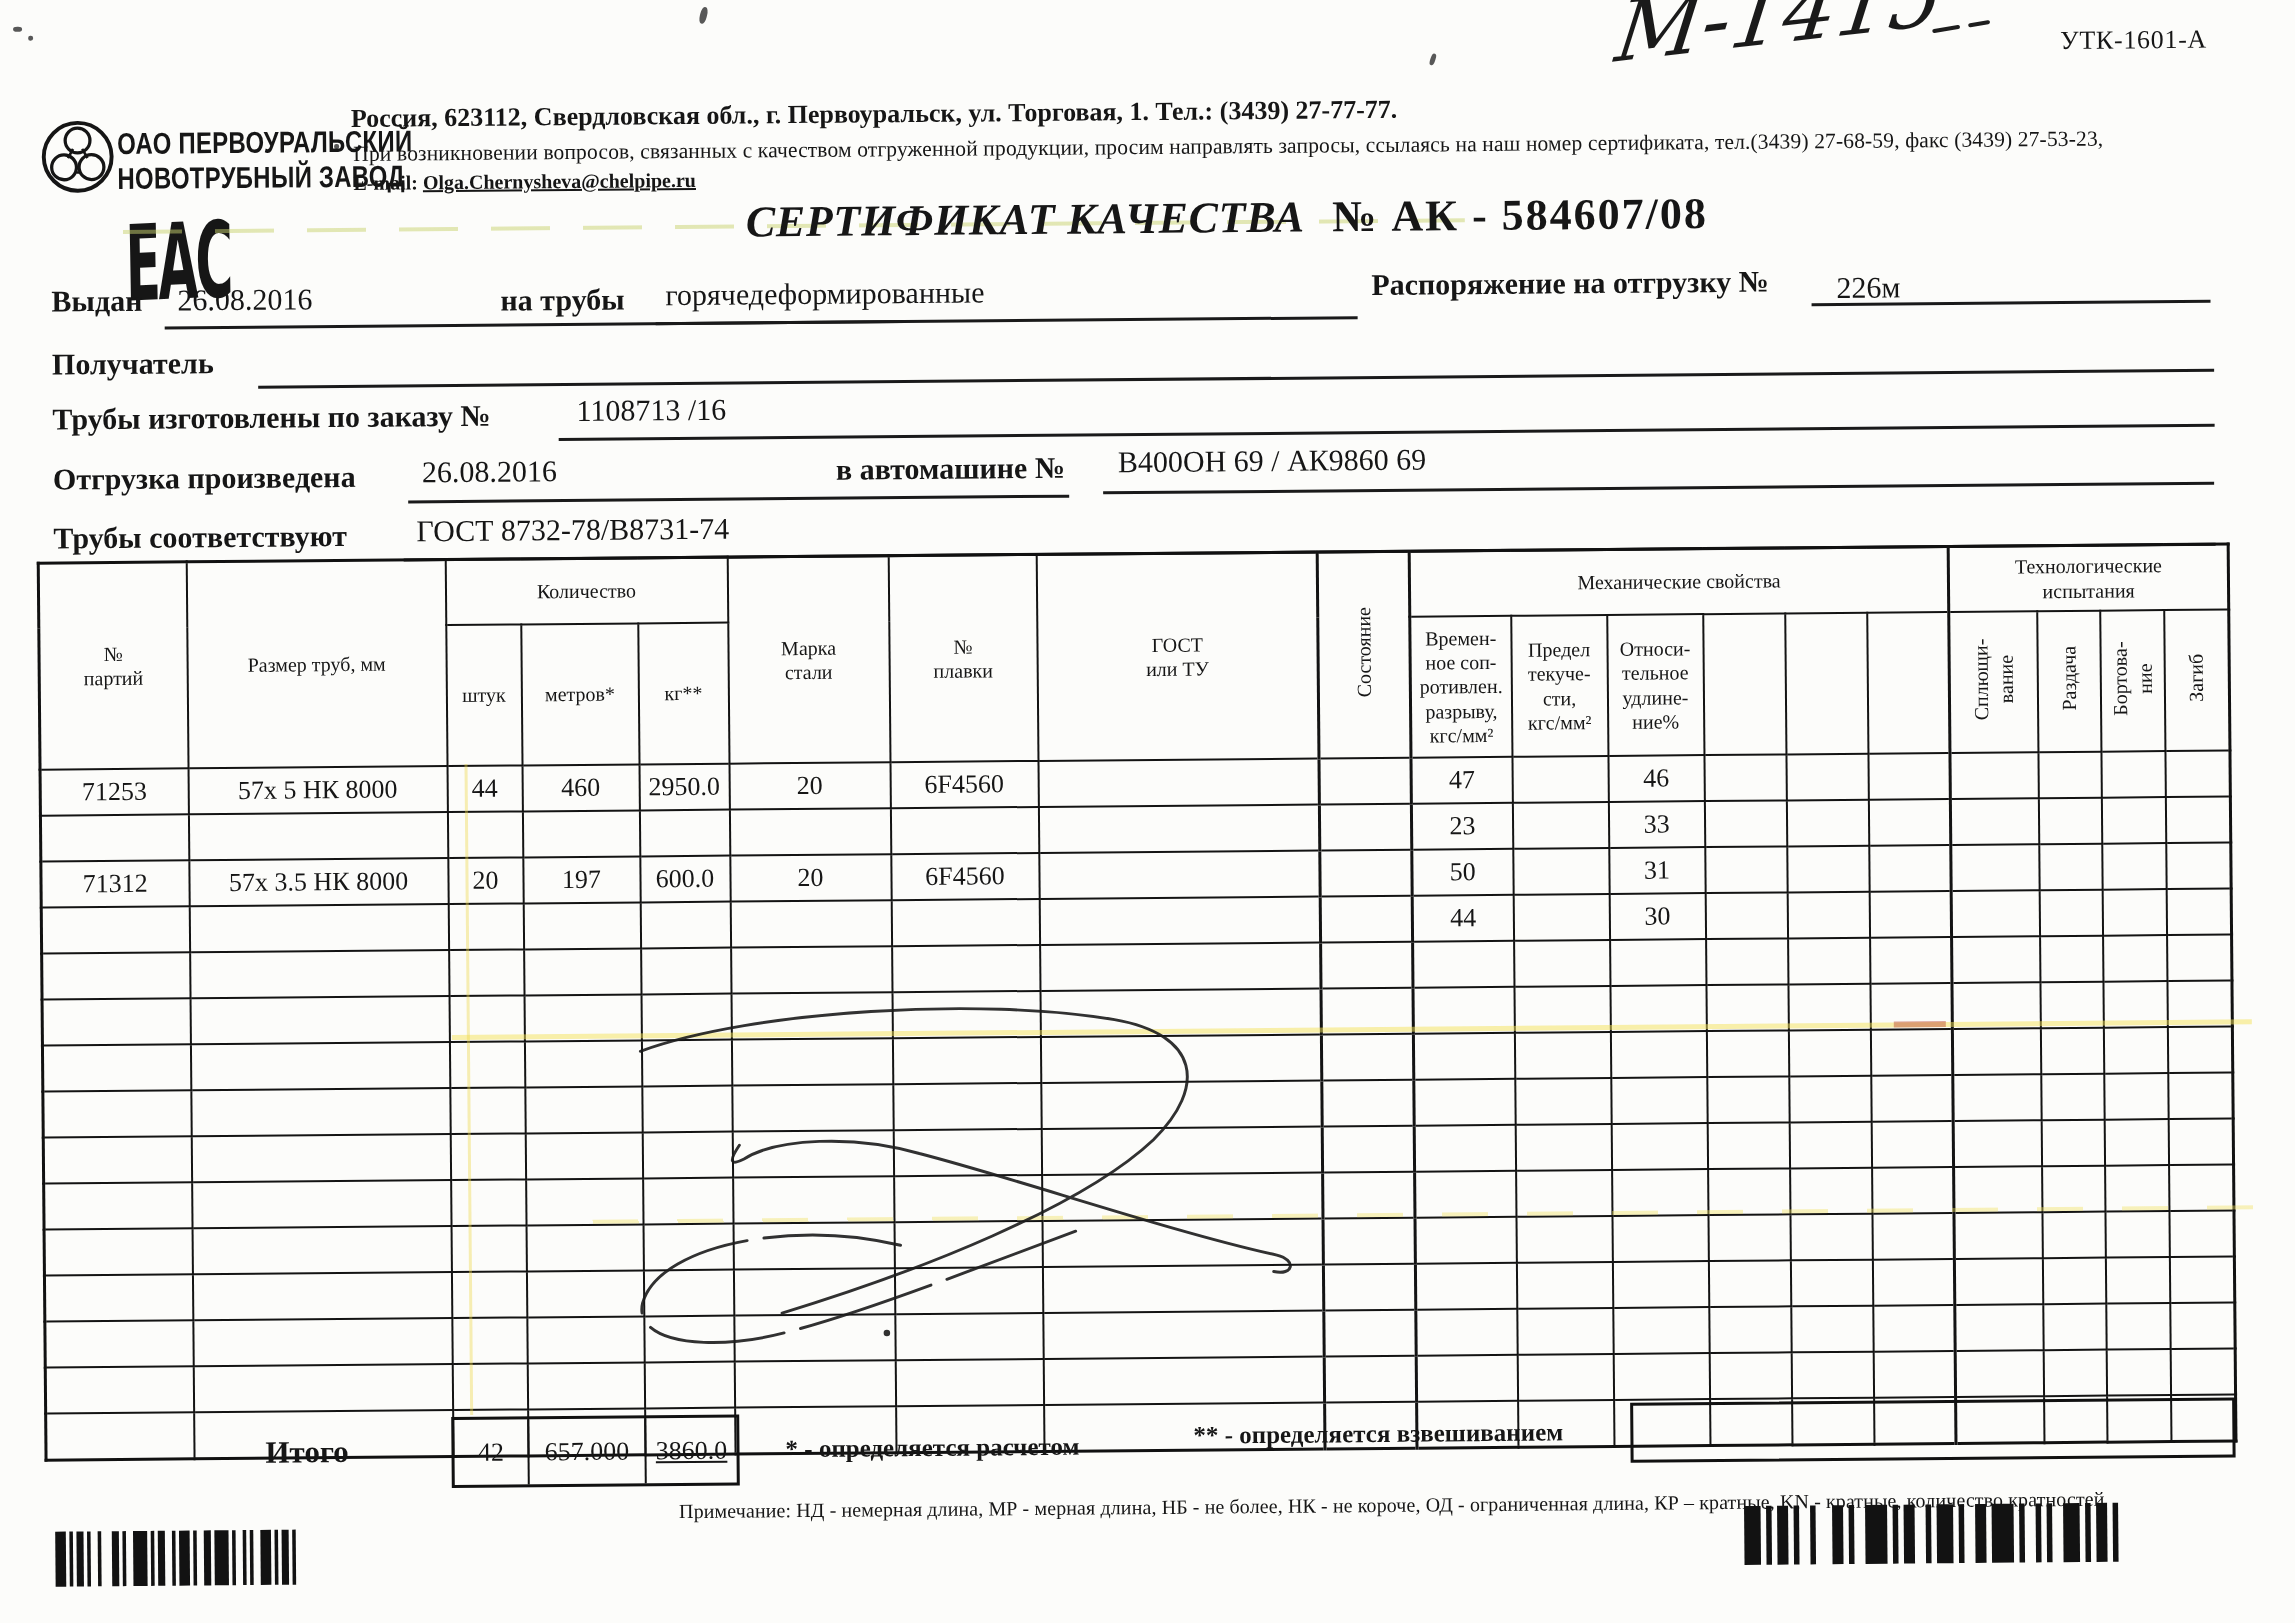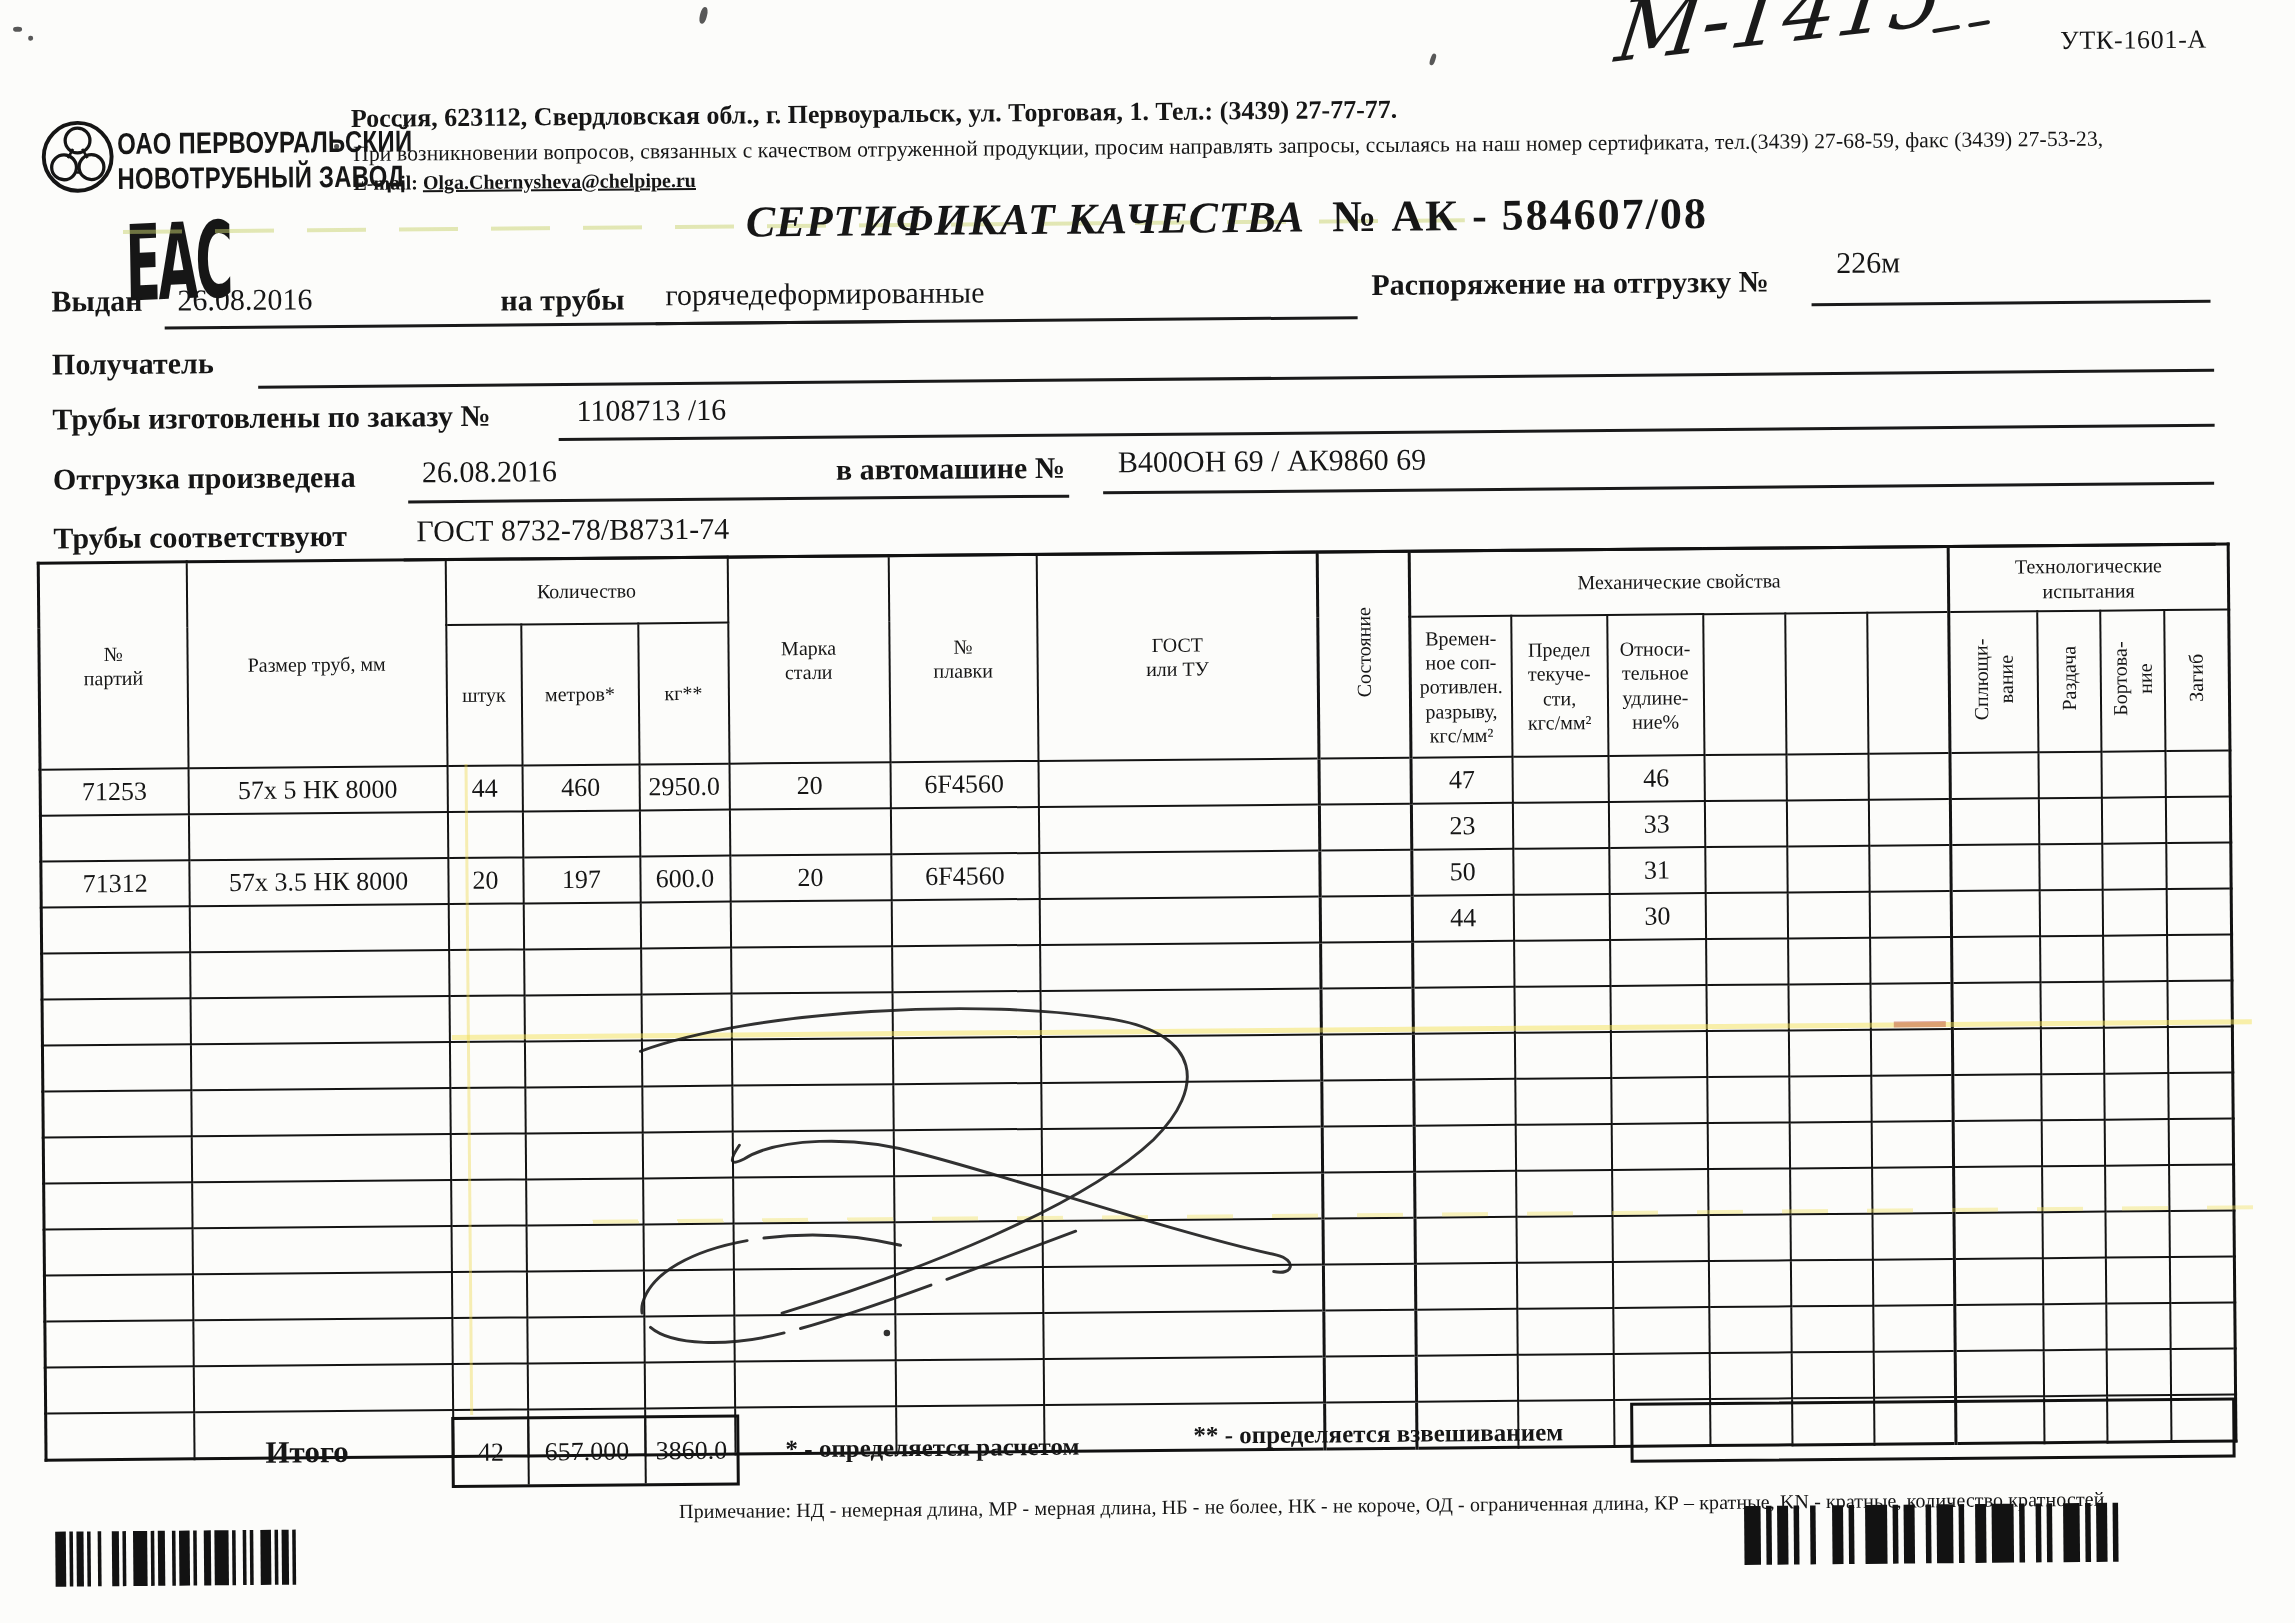--- a/index.html
+++ b/index.html
@@ -32,21 +32,21 @@
   .h2 th{height:139px;}
   .vert{writing-mode:vertical-rl;transform:rotate(180deg);white-space:pre-line;display:inline-block;line-height:1.25;font-size:20px;}
   td.bcell{height:44px;font-size:26px;}
   .thickL{border-left-width:3.9px !important;}
   td:nth-child(9),th.cond{border-left-width:3.3px !important;border-right-width:3.3px !important;}
   td:nth-child(16){border-left-width:3.9px !important;}
   
   .totals-lbl{font-size:31px;font-weight:bold;}
   .tot-box{position:absolute;display:flex;border:3.3px solid #111;}
   .tot-cell{border-right:2.6px solid #111;display:flex;align-items:center;justify-content:center;font-size:26px;height:65px;box-sizing:border-box;}
-  .tot-cell:last-child{border-right:none;}
+  .tot-cell:last-child{border-right:none;text-decoration:underline;}
   .footnote{font-size:25px;font-weight:bold;white-space:nowrap;}
   .note-line{font-size:20px;white-space:nowrap;letter-spacing:0.1px;}
   .empty-box{position:absolute;border:3.3px solid #111;background:transparent;}
   
   .streak{position:absolute;pointer-events:none;}
   .speck{position:absolute;background:#222;opacity:.75;border-radius:45%;}
   .dash-mark{position:absolute;background:#1d1d1d;height:3.9px;border-radius:2px;}
   svg{position:absolute;overflow:visible;}
 </style>
 </head>
@@ -90,21 +90,21 @@
     <span>СЕРТИФИКАТ КАЧЕСТВА</span><span class="num">№  АК -  584607/08</span>
   </div>
 
   <div class="abs f-lbl" style="left:56px;top:275px;">Выдан</div>
   <div class="abs f-val" style="left:182px;top:275px;">26.08.2016</div>
   <div class="uline" style="left:169px;top:318px;width:740px;"></div>
   <div class="abs f-lbl" style="left:505px;top:278px;">на трубы</div>
   <div class="abs f-val" style="left:670px;top:274px;">горячедеформированные</div>
   <div class="uline" style="left:660px;top:318px;width:702px;"></div>
   <div class="abs f-lbl" style="left:1376px;top:270px;">Распоряжение на отгрузку №</div>
-  <div class="abs f-val" style="left:1841px;top:252px;">226м</div>
+  <div class="abs f-val" style="left:1841px;top:277px;">226м</div>
   <div class="uline" style="left:1816px;top:309px;width:399px;"></div>
 
   <div class="abs f-lbl" style="left:56px;top:338px;">Получатель</div>
   <div class="abs f-val" style="left:275px;top:335px;"></div>
   <div class="uline" style="left:262px;top:378px;width:1956px;"></div>
 
   <div class="abs f-lbl" style="left:56px;top:393px;">Трубы изготовлены по заказу №</div>
   <div class="abs f-val" style="left:580px;top:389px;">1108713  /16</div>
   <div class="uline" style="left:562px;top:433px;width:1656px;"></div>
 

